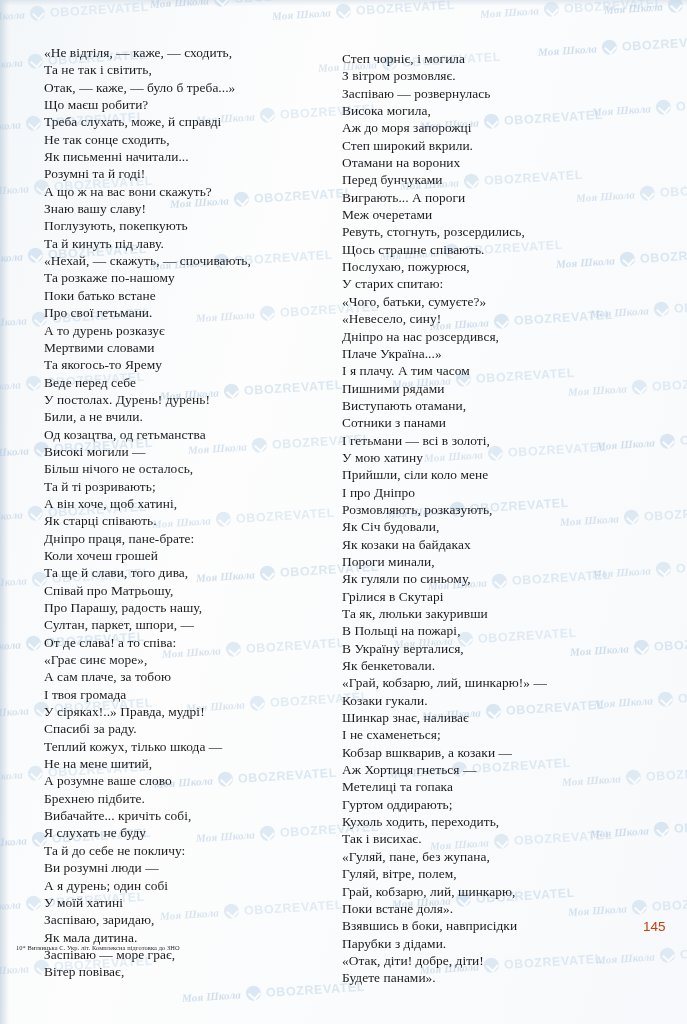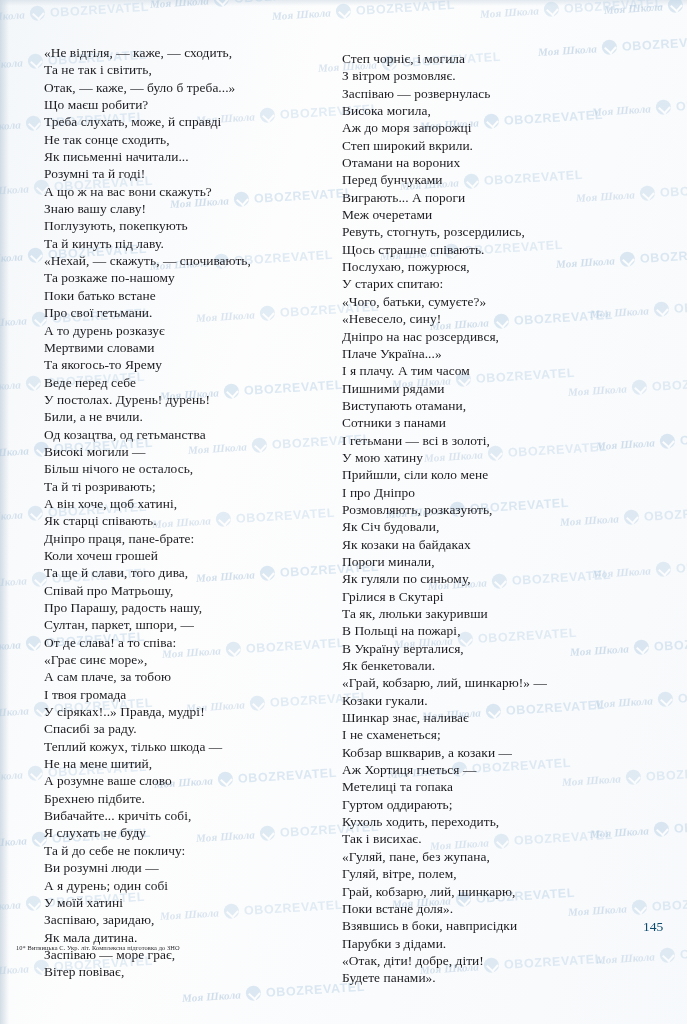--- a/index.html
+++ b/index.html
@@ -124,22 +124,22 @@
     font-family: "Liberation Serif", serif;
     letter-spacing: 0.1px;
     white-space: nowrap;
   }
   .page-number {
     position: absolute;
     left: 643px;
     top: 919px;
     z-index: 5;
     font-size: 13.5px;
-    color: #0c4a6e;
-    font-family: Liberation Serif, serif;
+    color: #c2410c;
+    font-family: Liberation Sans, sans-serif;
   }
 </style>
 </head>
 <body>
 
 <div class="page">
 
   <div class="paper-tint"></div>
   <div class="scan-edge-left"></div>
   <div class="scan-edge-top"></div>

